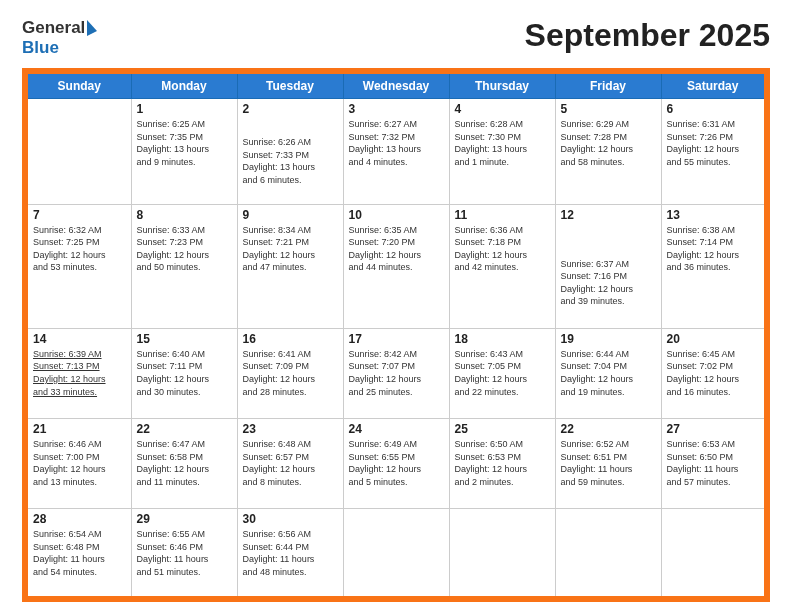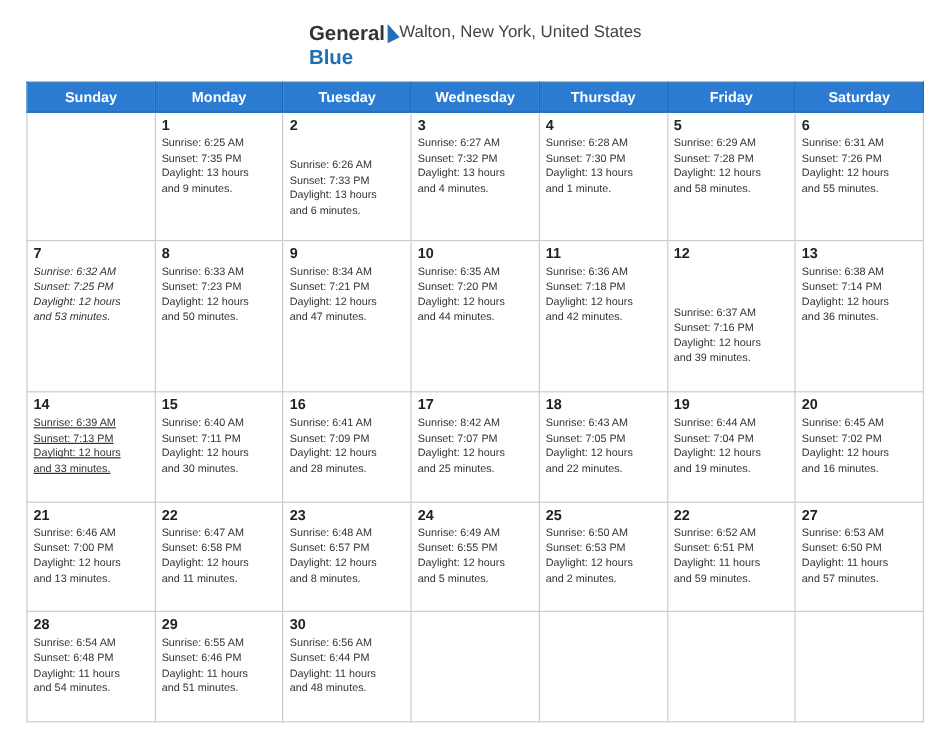--- a/index.html
+++ b/index.html
@@ -12,21 +12,21 @@
     }
     .page {
       width: 792px;
       height: 612px;
       padding: 18px 22px 10px 22px;
       display: flex;
       flex-direction: column;
     }
     .header {
       display: flex;
-      justify-content: center;
+      justify-content: space-between;
       align-items: flex-start;
       margin-bottom: 10px;
     }
     .logo {
       display: flex;
       flex-direction: column;
       align-items: flex-start;
     }
     .title-area {
       text-align: right;
@@ -36,21 +36,21 @@
       font-weight: bold;
       color: #222;
       line-height: 1.1;
     }
     .location {
       font-size: 14px;
       color: #444;
     }
     .calendar {
       flex: 1;
-      border: 1px solid #f97316;
+      border: 6px solid #f97316;
       border-collapse: collapse;
       width: 100%;
       table-layout: fixed;
     }
     .calendar th {
       background: #2a7bd1;
       color: #fff;
       font-size: 12px;
       font-weight: bold;
       text-align: center;
@@ -87,21 +87,21 @@
     <div class="logo">
       <div style="display:flex;align-items:center;">
         <span style="font-size:17px;font-weight:bold;color:#333;">General</span>
         <span style="display:inline-block;width:0;height:0;border-left:10px solid #1e6fb5;border-top:11px solid transparent;border-bottom:5px solid transparent;margin-left:2px;margin-right:0px;vertical-align:middle;"></span>
       </div>
       <div style="display:flex;align-items:center;">
         <span style="font-size:17px;font-weight:bold;color:#1e6fb5;margin-left:0;">Blue</span>
       </div>
     </div>
     <div class="title-area">
-      <div class="location">Walton, New York, United States</div>
+      <div class="month-title">September 2025</div>
     </div>
   </div>
 
   <table class="calendar">
     <thead>
       <tr>
         <th>Sunday</th>
         <th>Monday</th>
         <th>Tuesday</th>
         <th>Wednesday</th>
@@ -152,21 +152,21 @@
             <span class="day-num">6</span>
             <div class="day-info" style="white-space: pre-line;">Sunrise: 6:31 AM
 Sunset: 7:26 PM
 Daylight: 12 hours
 and 55 minutes.</div>
           </td>
         </tr>
         <tr>
           <td>
             <span class="day-num">7</span>
-            <div class="day-info" style="white-space: pre-line; font-style: italic;">Sunrise: 6:32 AM
+            <div class="day-info" style="white-space: pre-line;">Sunrise: 6:32 AM
 Sunset: 7:25 PM
 Daylight: 12 hours
 and 53 minutes.</div>
           </td>
           <td>
             <span class="day-num">8</span>
             <div class="day-info" style="white-space: pre-line;">Sunrise: 6:33 AM
 Sunset: 7:23 PM
 Daylight: 12 hours
 and 50 minutes.</div>

